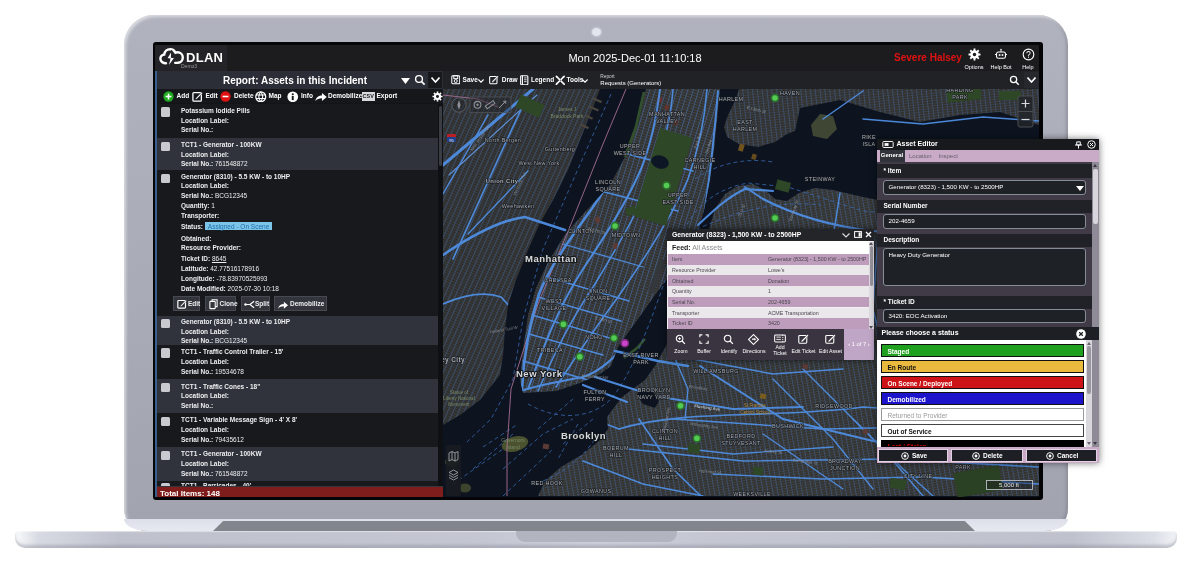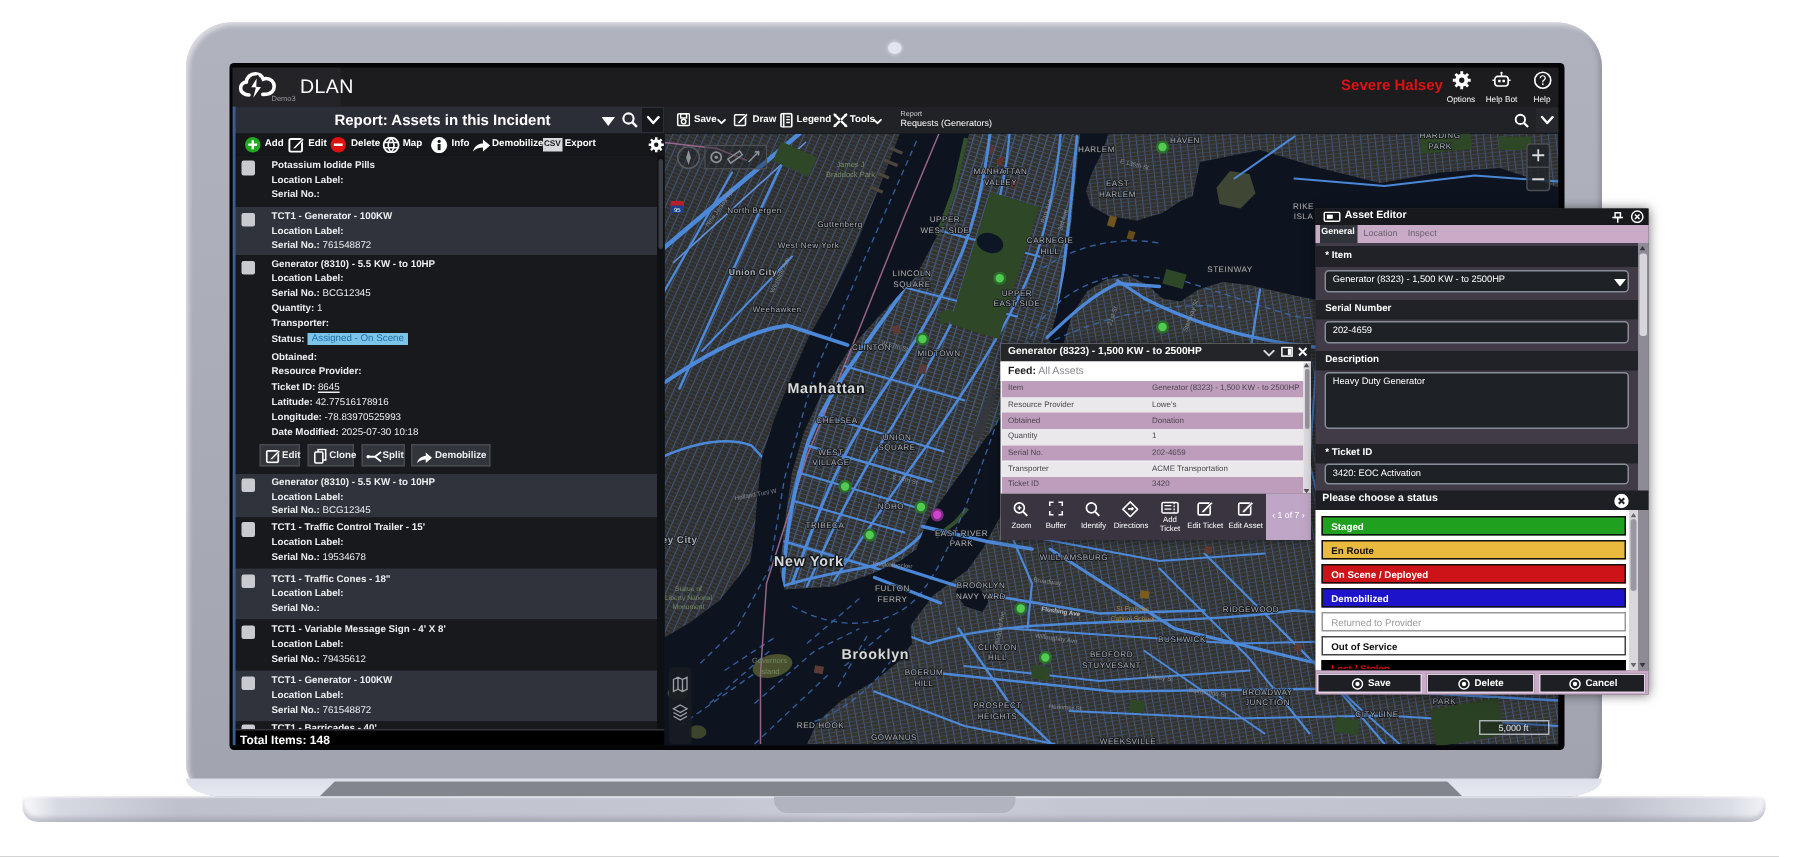--- a/index.html
+++ b/index.html
@@ -34,23 +34,25 @@
        background:#050507; border-radius:3px;"></div>
 
   <div class="abs" id="content" style="left:155px; top:44.5px; width:884px; height:452.5px; background:#101114; overflow:hidden;">
 
     <div class="abs" style="left:0; top:0; width:884px; height:26.5px; background:#1c1c1f;">
       <div class="abs" style="left:0; top:0; width:72px; height:26.5px; background:#242428;">
         <svg class="abs" style="left:4px; top:2px;" width="27" height="22" viewBox="0 0 27 22">
           <path d="M7 16.3 C3.8 16.3 1.4 14.3 1.4 11.8 C1.4 9.6 3 7.9 5.2 7.6 C5.5 4.5 8 2.2 11.1 2.2 C13.5 2.2 15.6 3.6 16.5 5.7 C17.1 5.4 17.8 5.3 18.5 5.3 C21.4 5.3 23.8 7.6 23.8 10.5 C23.8 13.3 21.7 15.6 18.8 15.8 L16.2 15.9" stroke="#fff" stroke-width="2.4" fill="none" stroke-linecap="round"></path>
           <path d="M12.8 3.2 L7.6 11.6 L10.9 11.9 L8.6 20.8 L16 10.6 L12.4 10.3 Z" fill="#fff" stroke="#232327" stroke-width="1.1"></path>
         </svg>
-        <div class="abs" style="left:31px; top:5px; color:#fff; font-size:13px; font-weight:normal; letter-spacing:.3px;margin-left:14px;">DLAN</div>
+        <div class="abs" style="left:31px; top:5px; color:#fff; font-size:13px; font-weight:bold; letter-spacing:.3px;">DLAN</div>
         <div class="abs" style="left:26px; top:18.5px; color:#97979d; font-size:5px;">Demo3</div>
       </div>
+      <div class="abs" style="left:380px; top:0; width:200px; height:26.5px; color:#fff; font-size:11px;
+           display:flex; align-items:center; justify-content:center;">Mon 2025-Dec-01 11:10:18</div>
       <div class="abs" style="left:727px; top:0; width:92px; height:26.5px; color:#e01111; font-size:10px; font-weight:bold;
            display:flex; align-items:center; justify-content:center;">Severe Halsey</div>
 
       <div class="abs" style="left:803px; top:2px; width:32px; text-align:center;">
         <svg width="13" height="13" viewBox="0 0 20 20">
             <path d="M19.18 8.52 L19.18 11.48 L16.44 11.44 A6.6 6.6 0 0 1 15.57 13.54 L17.54 15.44 L15.44 17.54 L13.54 15.57 A6.6 6.6 0 0 1 11.44 16.44 L11.48 19.18 L8.52 19.18 L8.56 16.44 A6.6 6.6 0 0 1 6.46 15.57 L4.56 17.54 L2.46 15.44 L4.43 13.54 A6.6 6.6 0 0 1 3.56 11.44 L0.82 11.48 L0.82 8.52 L3.56 8.56 A6.6 6.6 0 0 1 4.43 6.46 L2.46 4.56 L4.56 2.46 L6.46 4.43 A6.6 6.6 0 0 1 8.56 3.56 L8.52 0.82 L11.48 0.82 L11.44 3.56 A6.6 6.6 0 0 1 13.54 4.43 L15.44 2.46 L17.54 4.56 L15.57 6.46 A6.6 6.6 0 0 1 16.44 8.56 Z M12.7 10 A2.7 2.7 0 1 0 7.3 10 A2.7 2.7 0 1 0 12.7 10 Z" fill="#fff" fill-rule="evenodd"></path>
           </svg>
         <div style="color:#fff; font-size:5.5px; margin-top:-1px;">Options</div>
       </div>
       <div class="abs" style="left:830px; top:2px; width:32px; text-align:center;">
@@ -230,21 +232,21 @@
 
         <div class="abs" style="left:0; top:377.6px; width:288px; height:5px; background:#17191d; overflow:hidden;">
           <div class="abs" style="left:5.5px; top:2px; width:9.5px; height:9.5px; background:#c9cacf; border-radius:1.5px;"></div>
           <div class="abs" style="left:26px; top:1px; font-weight:bold;">TCT1 - Barricades - 40'</div>
         </div>
       </div>
       <div class="abs" style="left:283px; top:32.5px; width:5px; height:382.5px; background:#0f1013;">
         <div class="abs" style="left:1px; top:2px; width:3px; height:60px; background:#3a3d44; border-radius:1.5px;"></div>
       </div>
 
-      <div class="abs" style="left:0; top:415px; width:288px; height:11px; background:#000000; border-top:1px solid #33353b;">
+      <div class="abs" style="left:0; top:415px; width:288px; height:11px; background:#7f1d1d; border-top:1px solid #33353b;">
         <div class="abs" style="left:5px; top:1.5px; font-size:8px; font-weight:bold; color:#fff;">Total Items: 148</div>
       </div>
     </div>
 
     <div class="abs" style="left:288px; top:26.5px; width:596px; height:17.8px; background:#202226; color:#fff;">
       <svg class="abs" style="left:7.8px; top:4.2px;" width="9.5" height="9.5" viewBox="0 0 12 12">
           <rect x="1" y="1" width="10" height="10" rx="1.2" fill="none" stroke="#fff" stroke-width="1.3"></rect>
           <rect x="3.5" y="1" width="5" height="3.6" fill="none" stroke="#fff" stroke-width="1.2"></rect>
           <circle cx="6" cy="7.6" r="1.9" fill="none" stroke="#fff" stroke-width="1.2"></circle>
         </svg>

